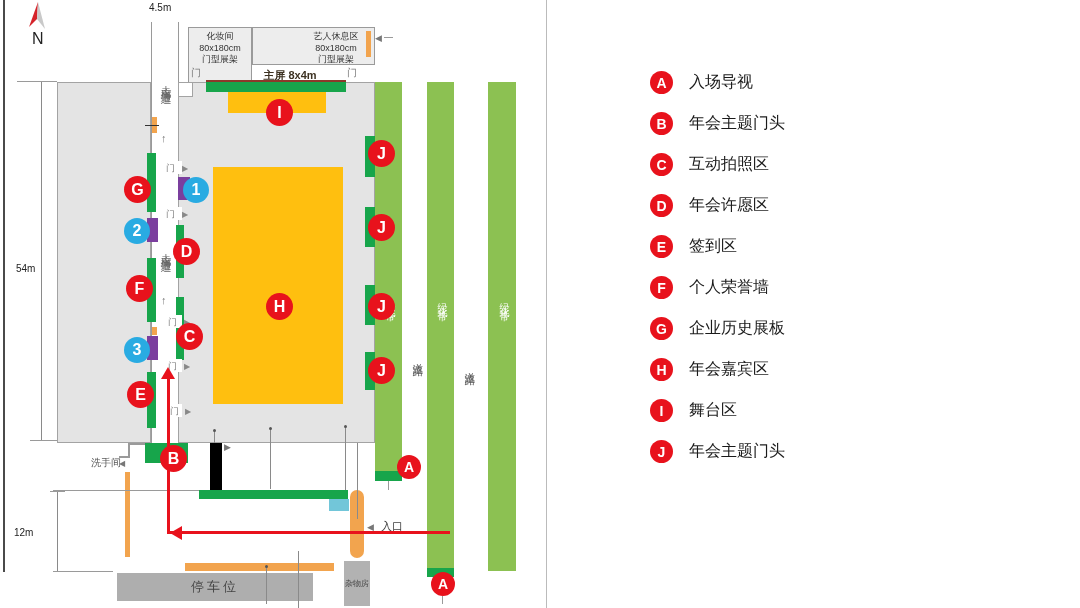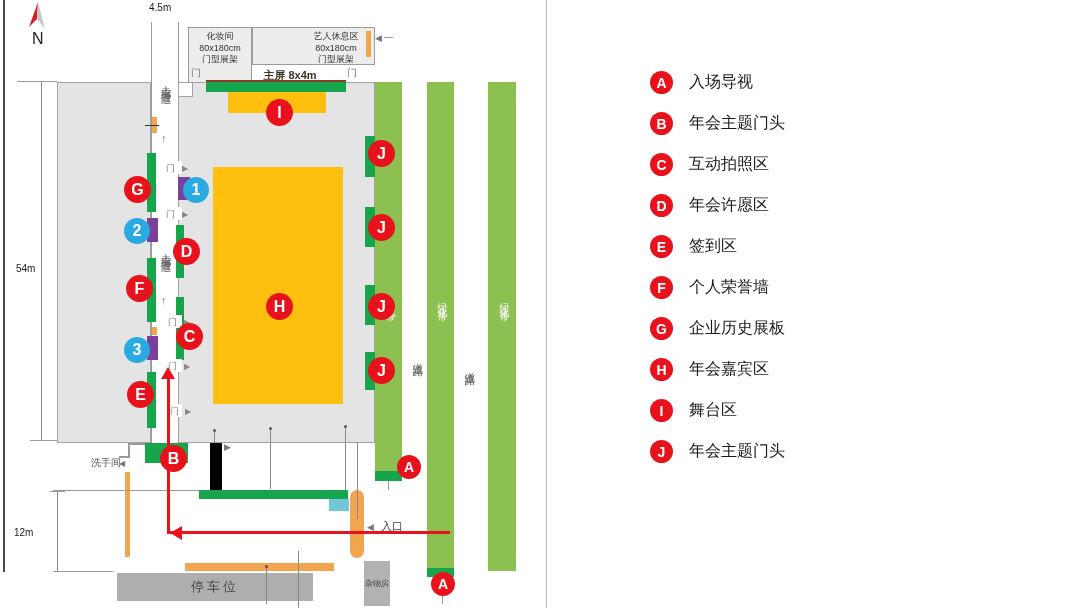--- a/index.html
+++ b/index.html
@@ -166,21 +166,21 @@
   <div class="bar-g" style="left:199px;top:490px;width:149px;height:9px;"></div>
   <div class="cyan" style="left:329px;top:499px;width:20px;height:12px;"></div>
   <div class="orange" style="left:350px;top:490px;width:14px;height:68px;border-radius:7px;"></div>
   <div class="glyph" style="left:367px;top:522px;font-size:9px;">◀</div>
   <div class="abs" style="left:381px;top:519px;font-size:11px;color:#444;">入口</div>
 
   <div class="orange" style="left:185px;top:563px;width:149px;height:8px;"></div>
   <div class="graybox" style="left:117px;top:573px;width:196px;height:28px;display:flex;align-items:center;justify-content:center;">
     <span style="font-size:13px;color:#444;letter-spacing:3px;">停车位</span>
   </div>
-  <div class="graybox" style="left:344px;top:561px;width:26px;height:45px;background:#b2b2b2;display:flex;align-items:center;justify-content:center;margin-left:20px;">
+  <div class="graybox" style="left:344px;top:561px;width:26px;height:45px;background:#b2b2b2;display:flex;align-items:center;justify-content:center;">
     <span style="font-size:8px;color:#444;">杂物房</span>
   </div>
 
   <div class="dline" style="left:214px;top:430px;width:1px;height:13px;"></div>
   <div class="dline" style="left:270px;top:428px;width:1px;height:61px;"></div>
   <div class="dline" style="left:345px;top:426px;width:1px;height:64px;"></div>
   <div class="dline" style="left:357px;top:443px;width:1px;height:76px;"></div>
   <div class="dline" style="left:266px;top:566px;width:1px;height:38px;"></div>
   <div class="dline" style="left:298px;top:551px;width:1px;height:57px;"></div>
   <div class="dot" style="left:269px;top:427px;"></div>

